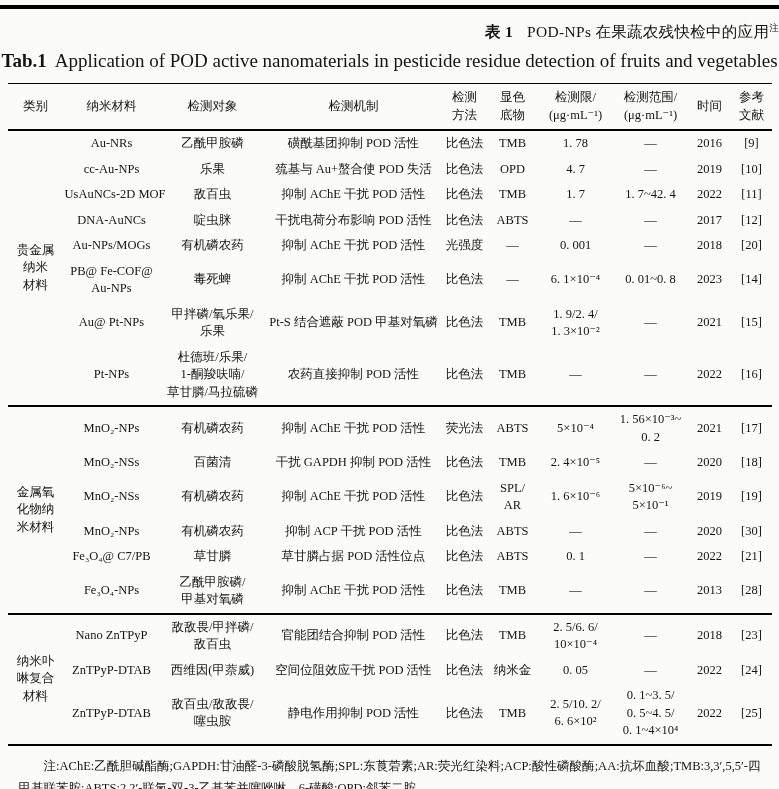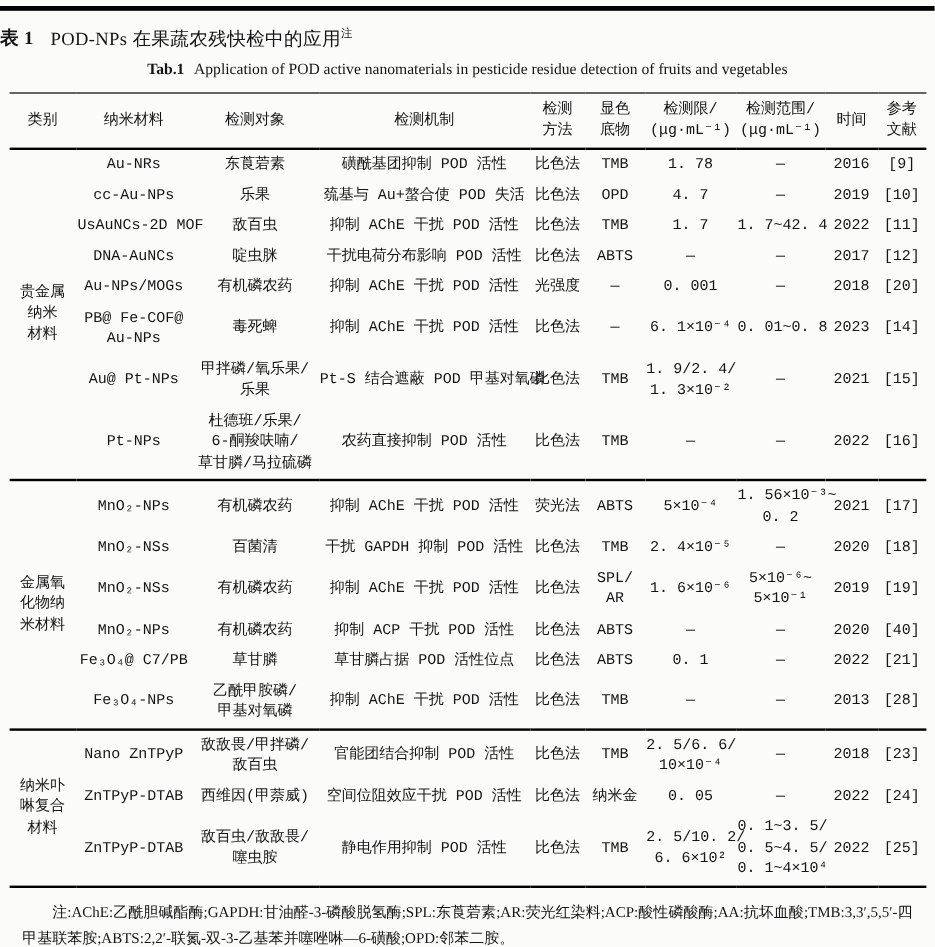--- a/index.html
+++ b/index.html
@@ -5,29 +5,29 @@
   html,body{margin:0;padding:0;}
   body{
     width:779px;height:789px;
     background:#fbfbf9;
     color:#141414;
     font-family:"Liberation Serif","DejaVu Serif",serif;
     overflow:hidden;
   }
   .page{position:relative;width:779px;height:789px;}
   .top-bar{height:4px;background:#000;margin-top:5px;width:779px;}
-  .title-cn{text-align:left;margin-top:13px;font-size:15.5px;letter-spacing:.3px;}
+  .title-cn{text-align:right;margin-top:13px;font-size:15.5px;letter-spacing:.3px;}
   .title-cn .lbl{font-weight:bold;margin-right:14px;}
   .title-cn sup{font-size:9.5px;}
-  .title-en{text-align:center;margin-top:7px;font-size:13px;}
+  .title-en{text-align:center;margin-top:7px;font-size:19px;}
   .title-en .lbl{font-weight:bold;margin-right:8px;}
   table{
     border-collapse:collapse;table-layout:fixed;
     width:764px;margin:11px auto 0;
-    border-top:1.5px solid #000;border-bottom:2.5px solid #000;font-family:Liberation Mono, monospace;
+    border-top:1.5px solid #000;border-bottom:2.5px solid #000;
   }
   th,td{
     font-size:12.5px;text-align:center;vertical-align:middle;
     white-space:pre;line-height:1.4;padding:4px 1px;overflow:visible;
   }
   thead th{border-bottom:2px solid #000;font-weight:normal;padding:5px 1px;}
   tbody.sep{border-top:2px solid #000;}
   tbody.sep > tr:first-child > td{border-top:2px solid #000;}
   .footnote{
     width:742px;margin:10px auto 0;
@@ -77,21 +77,21 @@
 文献</th>
         </tr>
       </thead>
 
   <tbody>
         <tr>
           <td rowspan="8">贵金属
 纳米
 材料</td>
           <td>Au-NRs</td>
-          <td>东莨菪素</td>
+          <td>乙酰甲胺磷</td>
           <td>磺酰基团抑制 POD 活性</td>
           <td>比色法</td>
           <td>TMB</td>
           <td>1. 78</td>
           <td>—</td>
           <td>2016</td>
           <td>[9]</td>
         </tr>
         <tr>
           <td>cc-Au-NPs</td>
@@ -158,21 +158,21 @@
           <td>TMB</td>
           <td>1. 9/2. 4/
 1. 3×10⁻²</td>
           <td>—</td>
           <td>2021</td>
           <td>[15]</td>
         </tr>
         <tr>
           <td>Pt-NPs</td>
           <td>杜德班/乐果/
-6-酮羧呋喃/
+1-酮羧呋喃/
 草甘膦/马拉硫磷</td>
           <td>农药直接抑制 POD 活性</td>
           <td>比色法</td>
           <td>TMB</td>
           <td>—</td>
           <td>—</td>
           <td>2022</td>
           <td>[16]</td>
         </tr>
       </tbody>
@@ -218,21 +218,21 @@
         </tr>
         <tr>
           <td>MnO₂-NPs</td>
           <td>有机磷农药</td>
           <td>抑制 ACP 干扰 POD 活性</td>
           <td>比色法</td>
           <td>ABTS</td>
           <td>—</td>
           <td>—</td>
           <td>2020</td>
-          <td>[40]</td>
+          <td>[30]</td>
         </tr>
         <tr>
           <td>Fe₃O₄@ C7/PB</td>
           <td>草甘膦</td>
           <td>草甘膦占据 POD 活性位点</td>
           <td>比色法</td>
           <td>ABTS</td>
           <td>0. 1</td>
           <td>—</td>
           <td>2022</td>

